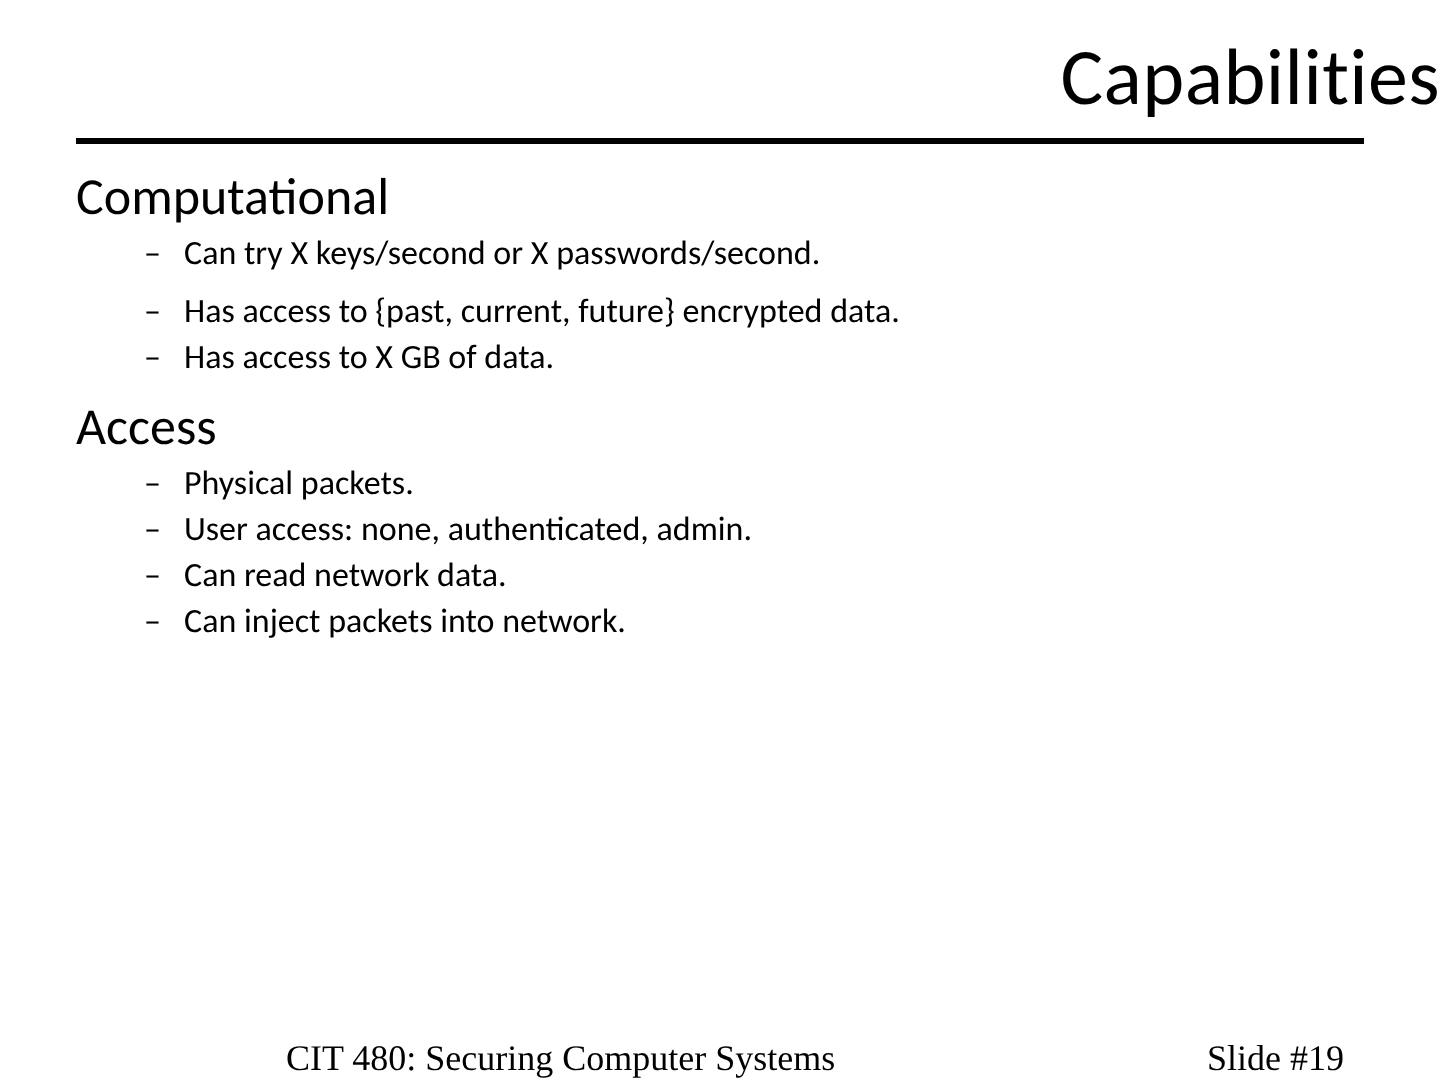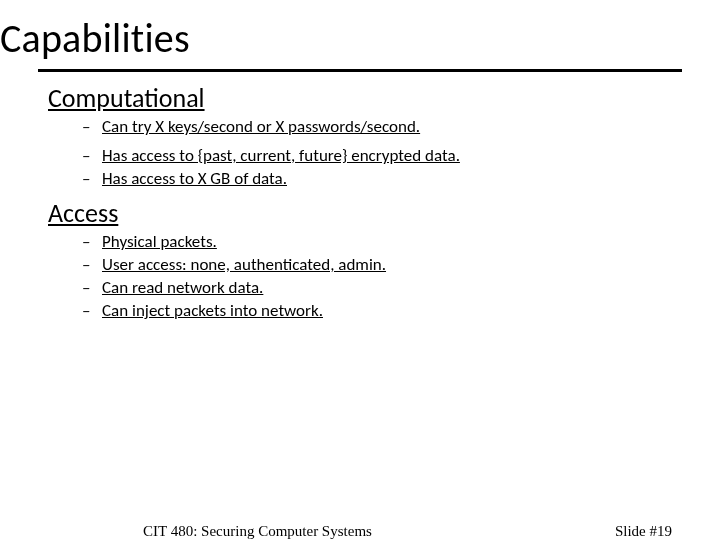--- a/index.html
+++ b/index.html
@@ -12,34 +12,33 @@
     color: #000;
     overflow: hidden;
   }
   .slide {
     position: relative;
     width: 720px;
     height: 540px;
     box-sizing: border-box;
   }
   .title {
-    text-align: left;
+    text-align: right;
     font-size: 40px;
     font-weight: 400;
     margin: 14px 0 6px 0;
     letter-spacing: 0.2px;
   }
   .rule {
     margin: 0 38px 10px 38px;
     border: none;
     border-top: 3px solid #000;
   }
   .body {
-    margin: 0 48px;
-    text-decoration: underline;
+    margin: 0 38px;
   }
   .heading {
     font-size: 26px;
     font-weight: 400;
     margin: 6px 0 2px 0;
   }
   ul.dash {
     list-style: none;
     margin: 0 0 6px 0;
     padding: 0 0 0 34px;
@@ -59,21 +58,21 @@
   .footer {
     position: absolute;
     bottom: 14px;
     left: 0;
     width: 720px;
     box-sizing: border-box;
     padding: 0 48px;
     display: flex;
     justify-content: space-between;
     font-family: "Times New Roman", Times, serif;
-    font-size: 15px;
+    font-size: 18px;
   }
   .footer .left { margin-left: 95px; }
   .diagram {
     position: absolute;
     right: 26px;
     top: 278px;
     width: 130px;
     height: 218px;
   }
   .diagram svg { display:block; }

